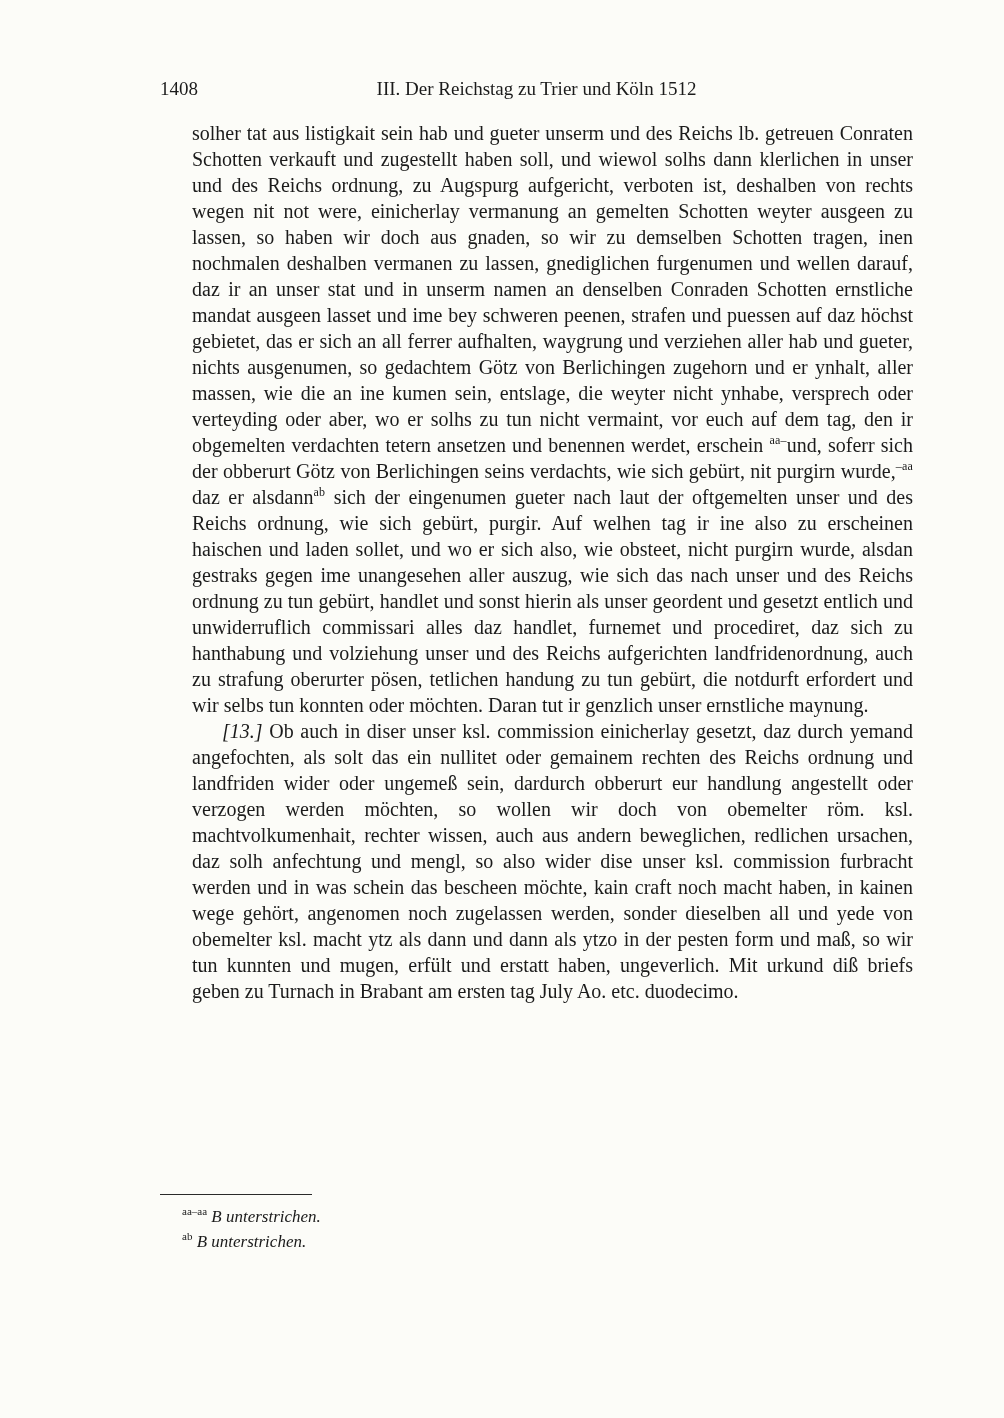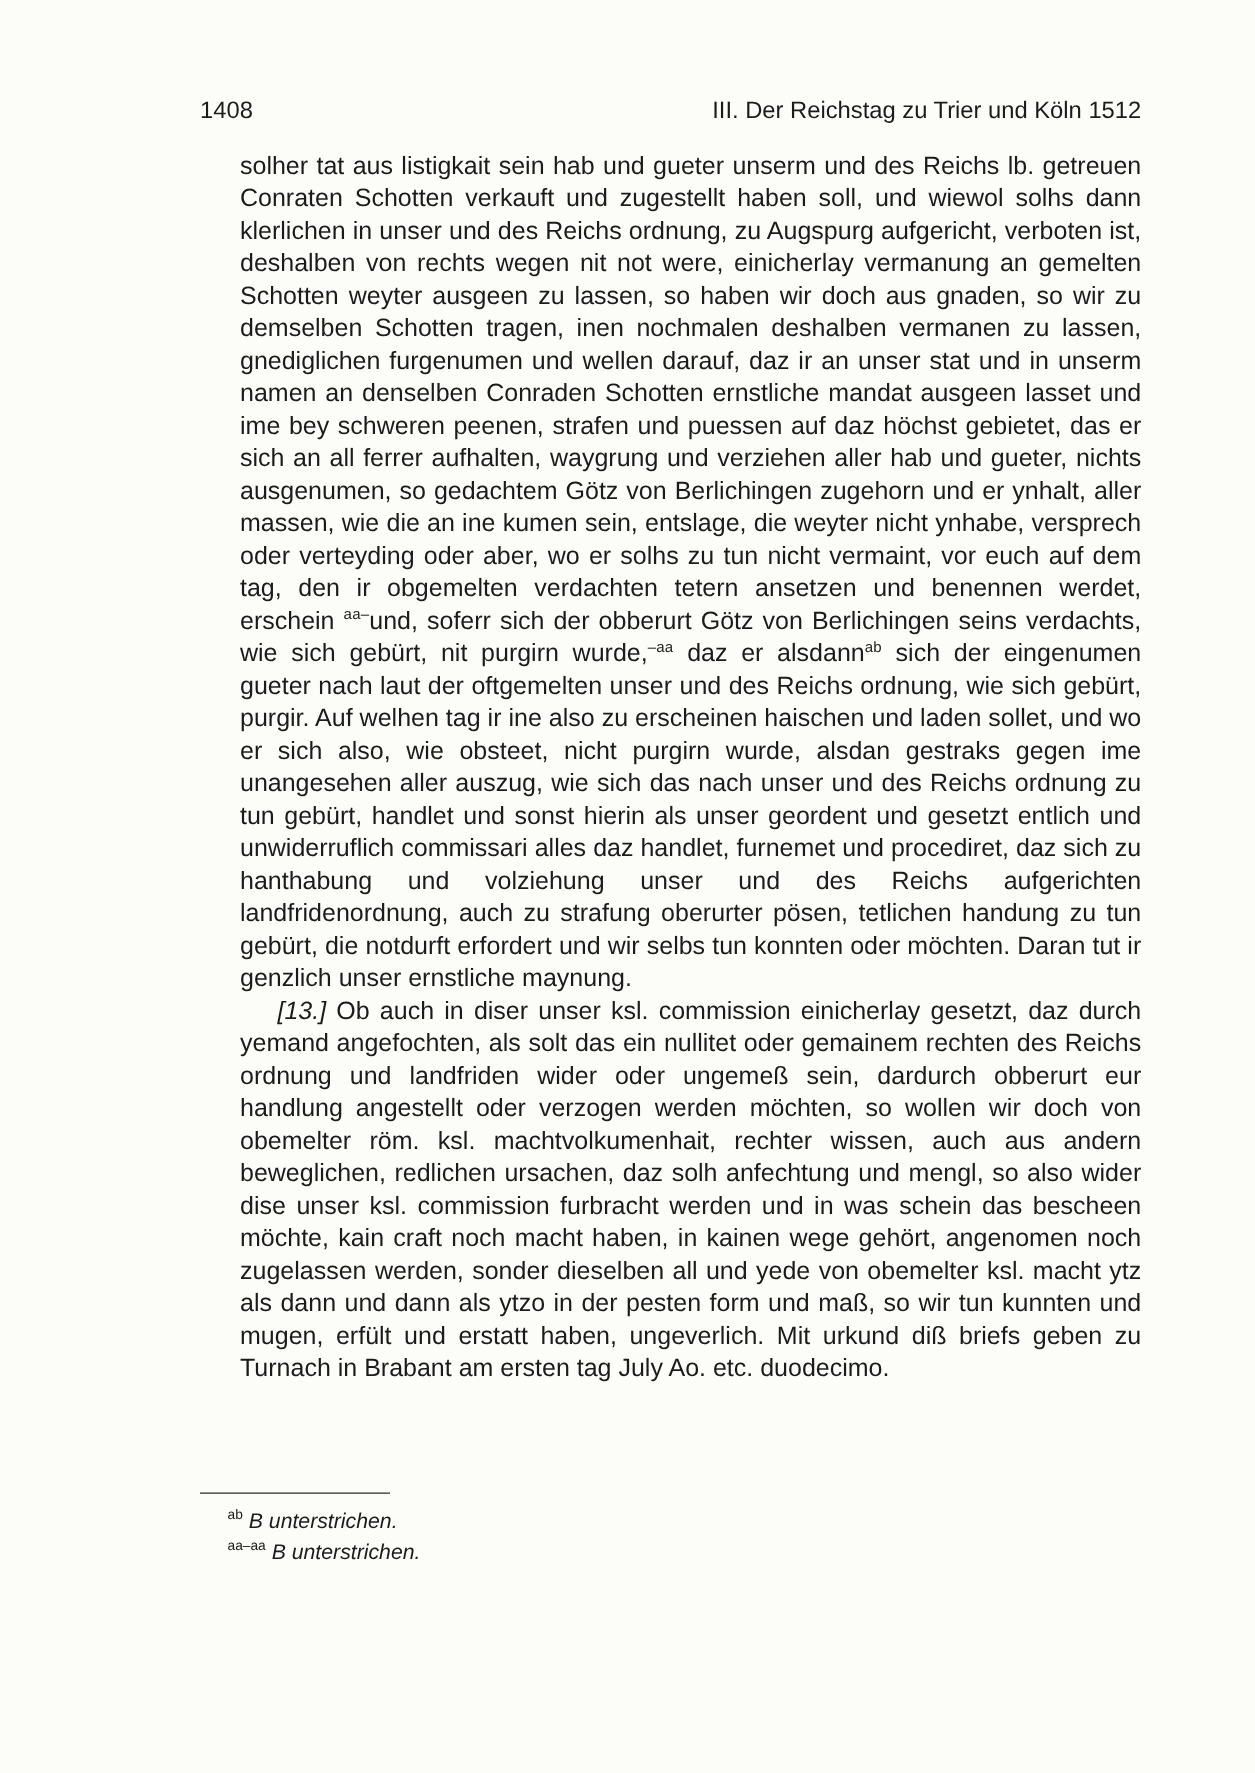--- a/index.html
+++ b/index.html
@@ -3,21 +3,21 @@
 <meta charset="utf-8">
 <style>
   * { margin: 0; padding: 0; box-sizing: border-box; }
   html, body { background: #fcfcf8; }
   .page {
     position: relative;
     width: 920px;
     height: 1418px;
     background: #fcfcf8;
     color: #1b1b1b;
-    font-family: Liberation Sans, sans-serif;
+    font-family: Liberation Serif, serif;
     overflow: hidden;
   }
   .content {
     position: absolute;
     left: 160px;
     top: 76px;
     width: 753px;
   }
   .page-header {
     position: relative;
@@ -26,21 +26,21 @@
     height: 26px;
     margin-bottom: 18px;
   }
   .page-number {
     position: absolute;
     left: 0;
     top: 0;
   }
   .running-title {
     display: block;
-    text-align: right;
+    text-align: center;
   }
   .para {
     font-size: 20px;
     line-height: 26px;
     text-align: justify;
     margin-left: 32px;
   }
   .para-indent {
     text-indent: 30px;
   }
@@ -97,23 +97,23 @@
       <p class="para para-indent"><span class="italic">[13.]</span><span> Ob auch in diser unser ksl. commission einicherlay gesetzt, daz durch yemand angefochten, als solt das ein nullitet oder gemainem rechten des Reichs ordnung und landfriden wider oder ungemeß sein, dardurch obberurt eur handlung angestellt oder verzogen werden möchten, so wollen wir doch von obemelter röm. ksl. machtvolkumenhait, rechter wissen, auch aus andern beweglichen, redlichen ursachen, daz solh anfechtung und mengl, so also wider dise unser ksl. commission furbracht werden und in was schein das bescheen möchte, kain craft noch macht haben, in kainen wege gehört, angenomen noch zugelassen werden, sonder dieselben all und yede von obemelter ksl. macht ytz als dann und dann als ytzo in der pesten form und maß, so wir tun kunnten und mugen, erfült und erstatt haben, ungeverlich. Mit urkund diß briefs geben zu Turnach in Brabant am ersten tag July Ao. etc. duodecimo.</span></p>
 
     </main>
 
   </div>
 
   <footer class="footnotes">
     <div class="footnote-rule"></div>
 
     <div class="footnote">
-      <sup class="fn-marker">ab</sup>
+      <sup class="fn-marker">aa–aa</sup>
       <span class="fn-text">B unterstrichen.</span>
     </div>
 
     <div class="footnote">
-      <sup class="fn-marker">aa–aa</sup>
+      <sup class="fn-marker">ab</sup>
       <span class="fn-text">B unterstrichen.</span>
     </div>
   </footer>
 
 </div>
 
 </body></html>

